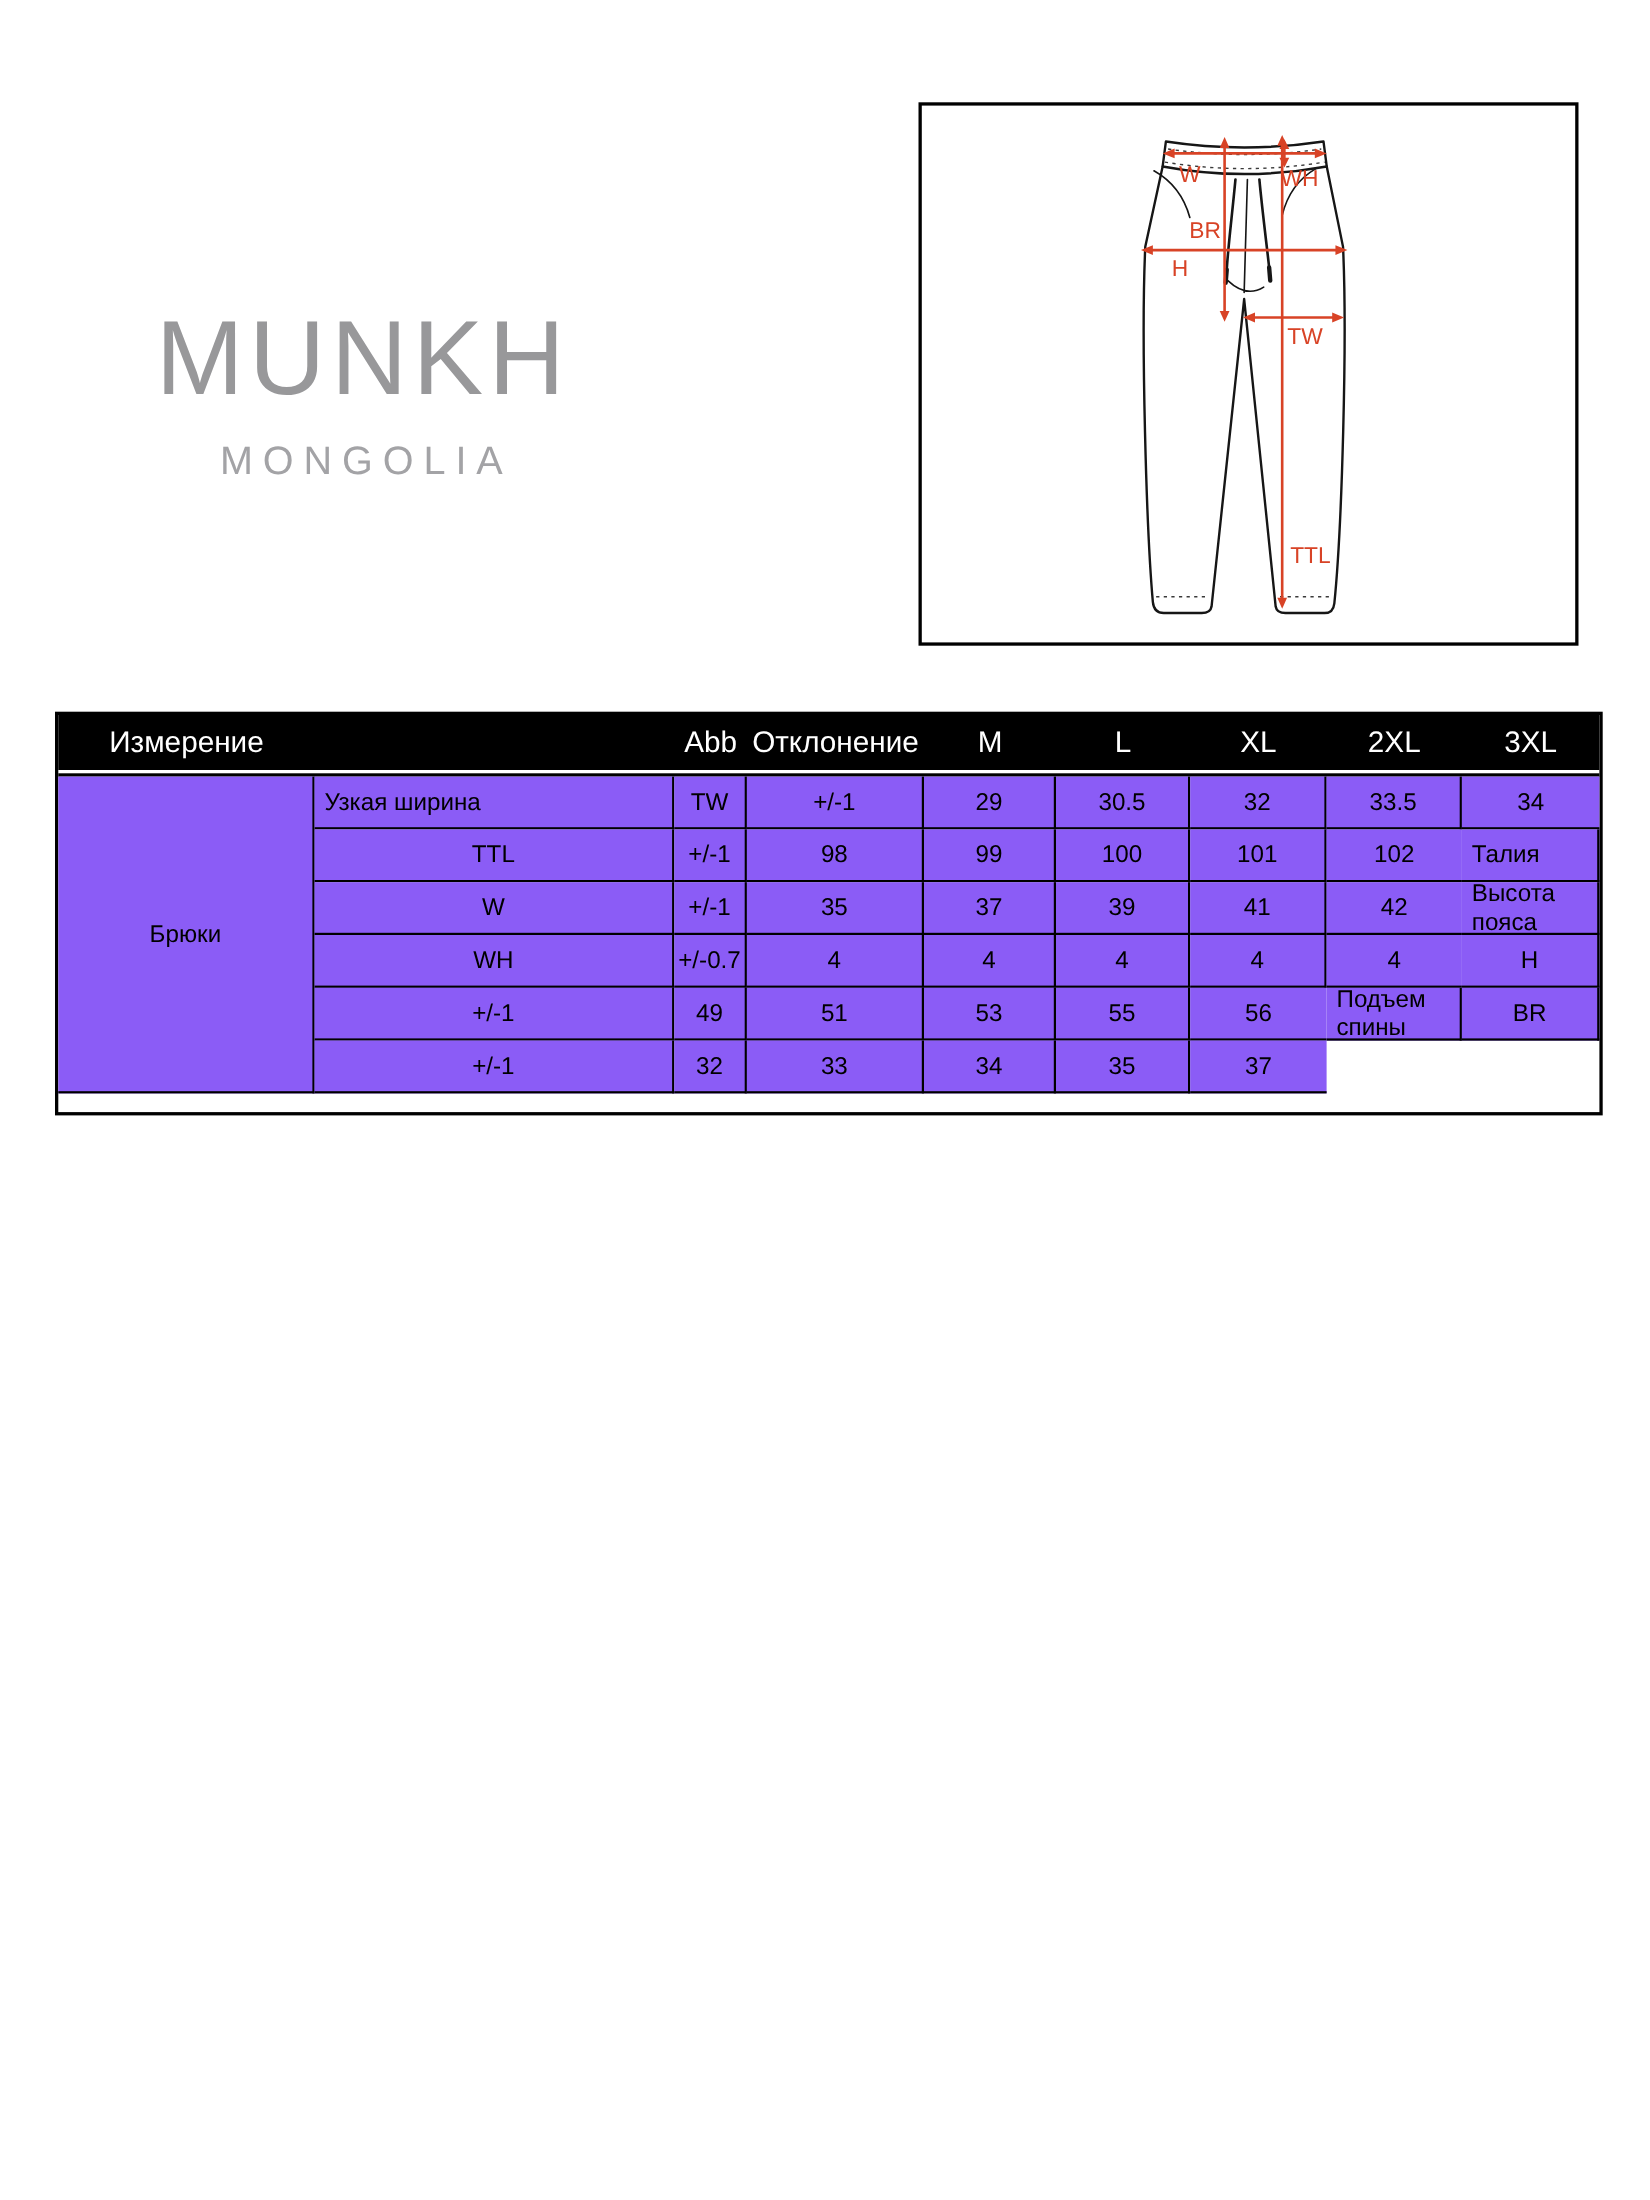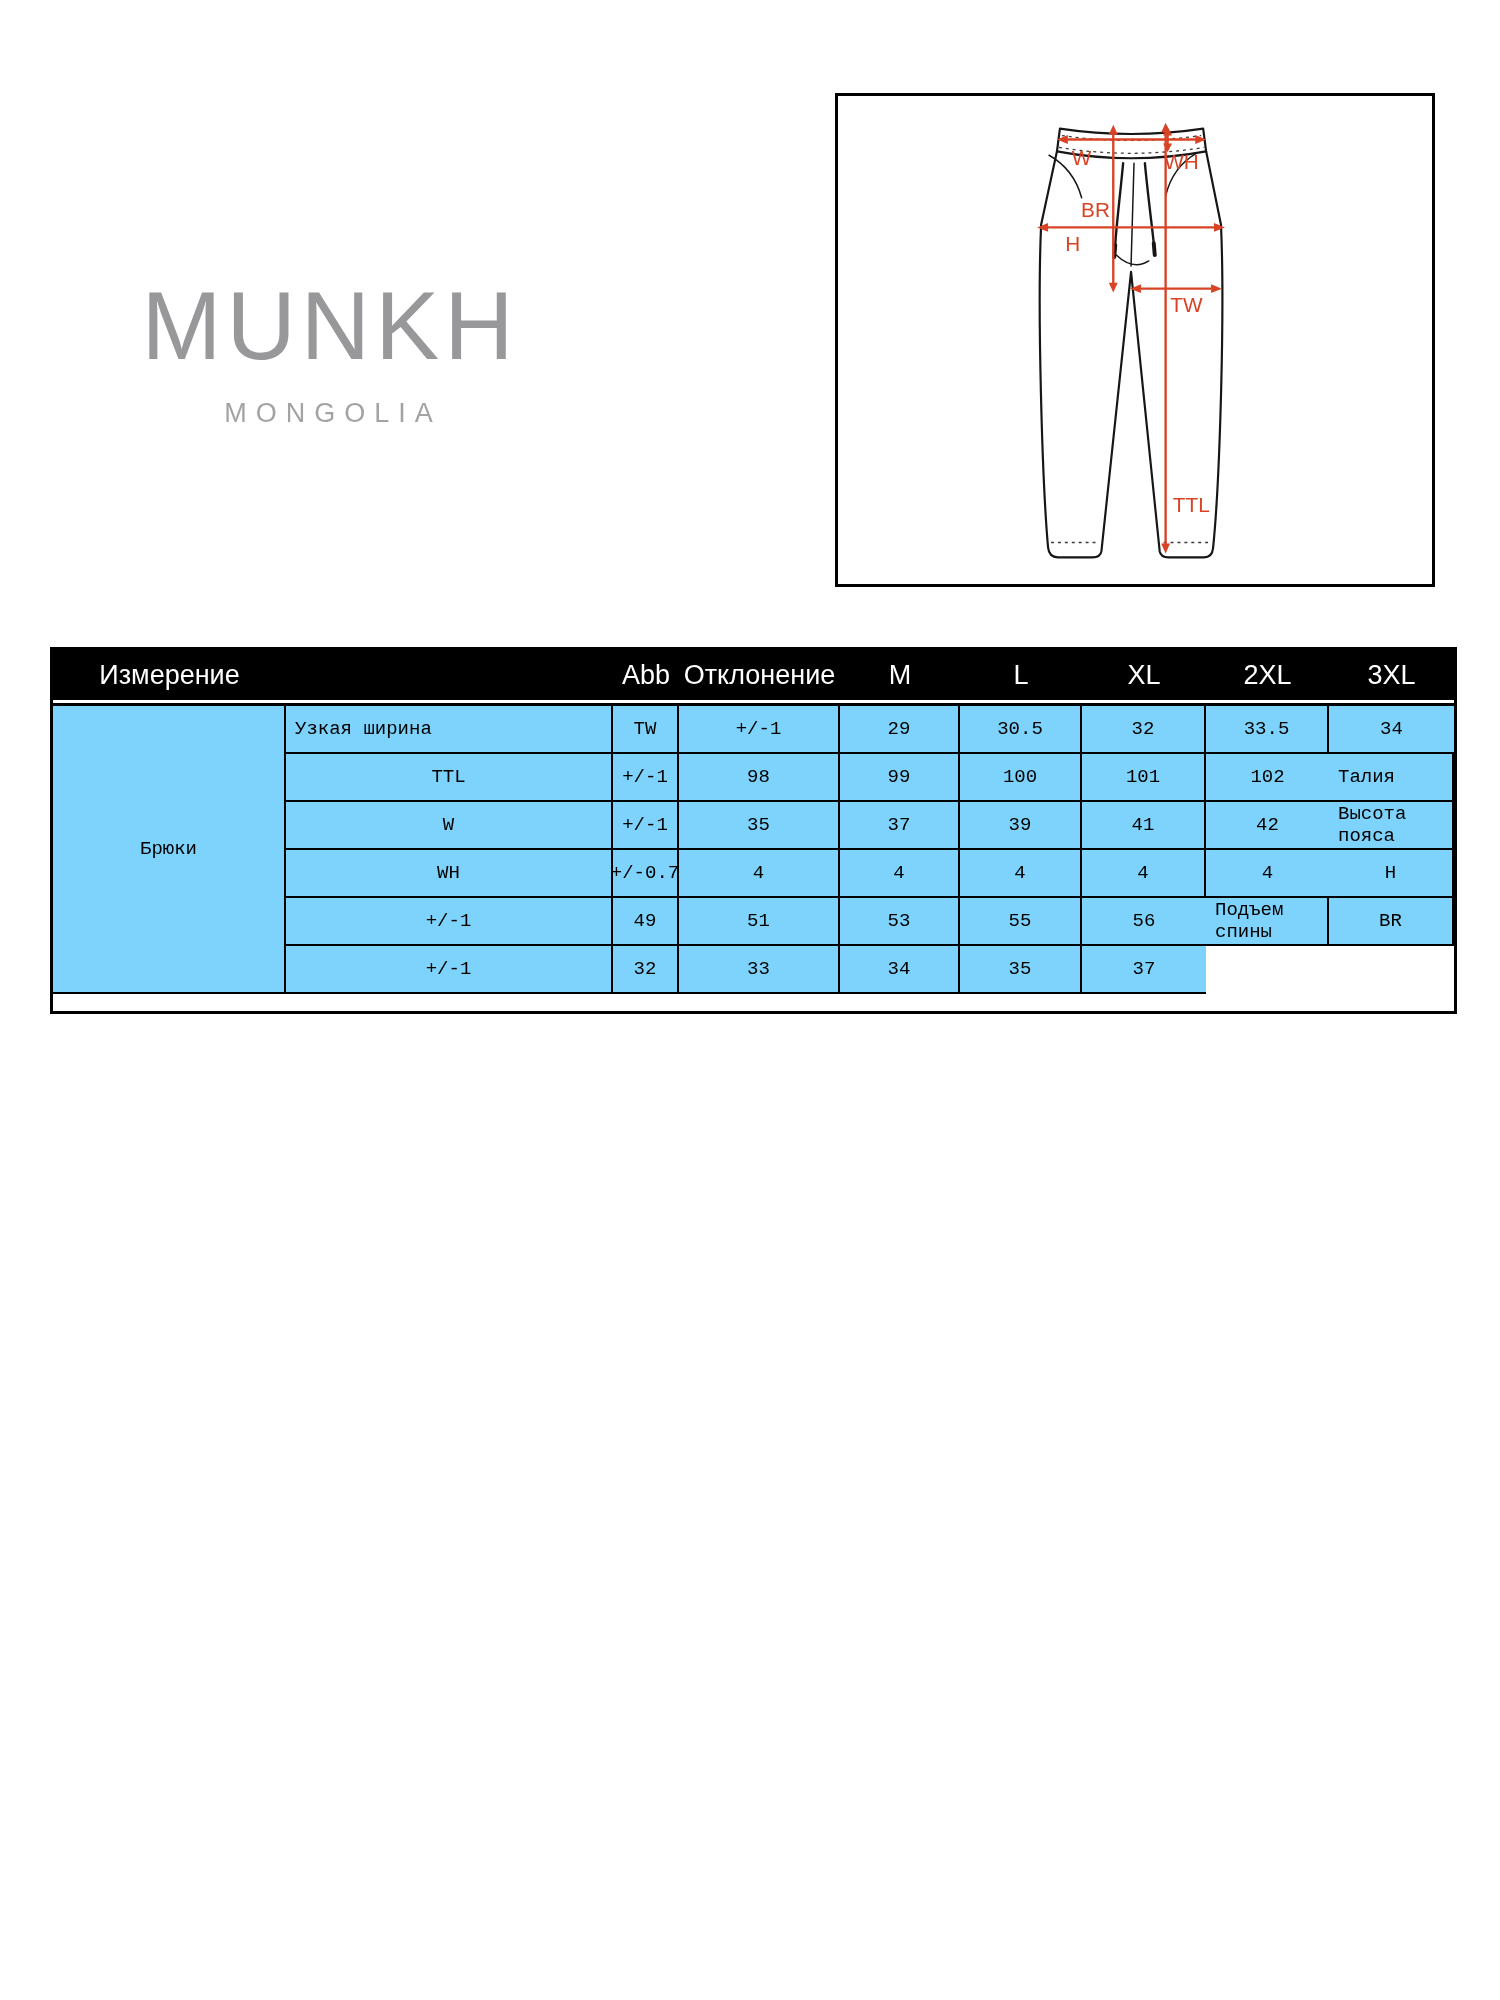--- a/index.html
+++ b/index.html
@@ -16,21 +16,21 @@
     position:relative;width:1500px;height:2000px;background:#ffffff;
     font-family:"Liberation Sans", sans-serif;color:#000;overflow:hidden;margin:0 auto;
   }
   
   .logo{position:absolute;left:140px;top:278px;width:380px;text-align:center;}
   .logo-main{
     font-size:96px;line-height:1;letter-spacing:5px;color:var(--logo-gray);
     font-weight:400;white-space:nowrap;
   }
   .logo-sub{
-    margin-top:24px;font-size:27px;letter-spacing:9px;color:var(--logo-sub-gray);
+    margin-top:24px;font-size:36px;letter-spacing:9px;color:var(--logo-sub-gray);
     font-weight:400;white-space:nowrap;text-indent:6px;
   }
   
   .diagram-box{
     position:absolute;left:835px;top:93px;width:600px;height:494px;
     border:3px solid #000;background:#fff;
   }
   .diagram-box svg{display:block;width:100%;height:100%;}
   .outline{fill:none;stroke:var(--line);stroke-width:2.2;stroke-linejoin:round;stroke-linecap:round;}
   .thin{fill:none;stroke:var(--line);stroke-width:1.5;stroke-linecap:round;}
@@ -50,23 +50,22 @@
     grid-template-columns:233px 327px 66px 161px 120px 122px 124px 123px 125px;
   }
   .thead{
     background:var(--header-bg);color:var(--header-fg);
     height:50px;margin-bottom:3px;
   }
   .hc{display:flex;align-items:center;justify-content:center;font-size:27px;}
   .tbody{grid-auto-rows:48px;border-top:3px solid #000;}
   .cell{
     display:flex;align-items:center;justify-content:center;
-    font-size:19px;border-right:2px solid #000;border-bottom:2px solid #000;
-    background:#7dd3fc;
-    font-family:Liberation Mono, monospace;
+    font-size:22px;border-right:2px solid #000;border-bottom:2px solid #000;
+    background:#8b5cf6;
   }
   .cell.name{justify-content:flex-start;padding-left:9px;}
   .cell.lastcol{border-right:none;}
   .cell.cat{grid-column:1;grid-row:1/7;border-bottom:2px solid #000;}
 </style>
 </head>
 <body>
 
 <div class="page">
 

